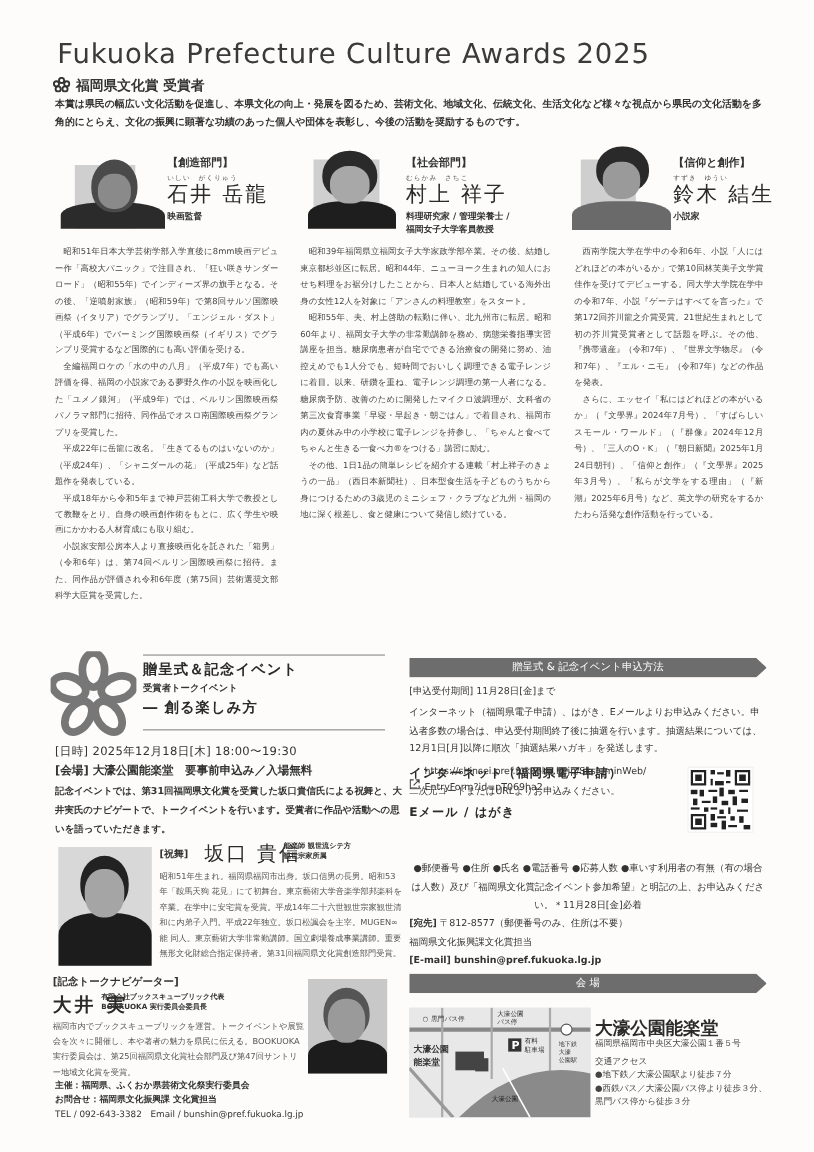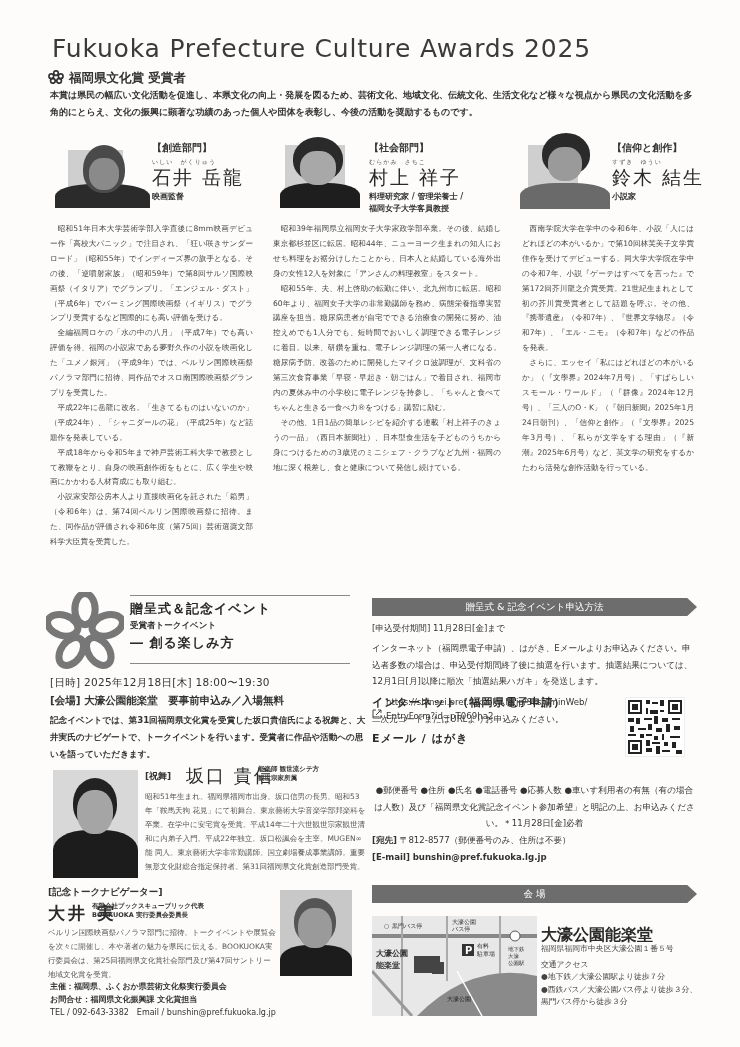--- a/index.html
+++ b/index.html
@@ -172,21 +172,21 @@
   <div>観世宗家所属</div>
 </div>
 <p class="abs perf-bio">昭和51年生まれ。福岡県福岡市出身。坂口信男の長男。昭和53年「鞍馬天狗 花見」にて初舞台。東京藝術大学音楽学部邦楽科を卒業。在学中に安宅賞を受賞。平成14年二十六世観世宗家観世清和に内弟子入門。平成22年独立。坂口松諷会を主宰。MUGEN∞能 同人。東京藝術大学非常勤講師。国立劇場養成事業講師。重要無形文化財総合指定保持者。第31回福岡県文化賞創造部門受賞。</p>
 
 <div class="abs nav-label">[記念トークナビゲーター]</div>
 <div class="abs nav-name">大井 実</div>
 <div class="abs nav-role">
   <div>有限会社ブックスキューブリック代表</div>
   <div>BOOKUOKA 実行委員会委員長</div>
 </div>
-<p class="abs nav-bio">ベルリン国際映画祭パノラマ部門に招待。トークイベントや展覧会を次々に開催し、本や著者の魅力を県民に伝える。BOOKUOKA実行委員会は、第25回福岡県文化賞社会部門及び第47回サントリー地域文化賞を受賞。</p>
+<p class="abs nav-bio">福岡市内でブックスキューブリックを運営。トークイベントや展覧会を次々に開催し、本や著者の魅力を県民に伝える。BOOKUOKA実行委員会は、第25回福岡県文化賞社会部門及び第47回サントリー地域文化賞を受賞。</p>
 <div class="photo" style="left:280px;top:890px;width:72px;height:86px;background:#c8c8c8;">
   <div class="body" style="left:0;top:55px;width:72px;height:35px;background:#1c1c1c;"></div>
   <div class="head" style="left:14px;top:8px;width:42px;height:46px;background:#555;"></div>
   <div class="face" style="left:18px;top:18px;width:34px;height:40px;background:#9a9a9a;"></div>
 </div>
 
 <div class="abs footer">
   <div>主催：福岡県、ふくおか県芸術文化祭実行委員会</div>
   <div>お問合せ：福岡県文化振興課 文化賞担当</div>
   <div class="tel">TEL / 092-643-3382　Email / bunshin@pref.fukuoka.lg.jp</div>
@@ -253,20 +253,21 @@
         <rect x="25" y="26" width="3" height="2"></rect>
     </g>
   </svg>
 </div>
 
 <div class="app sec-h" style="left:372px;top:731px;">Eメール / はがき</div>
 <p class="app lh" style="left:372px;top:782px;width:325px;text-align:center;">●郵便番号 ●住所 ●氏名 ●電話番号 ●応募人数 ●車いす利用者の有無（有の場合は人数）及び「福岡県文化賞記念イベント参加希望」と明記の上、お申込みください。＊11月28日[金]必着</p>
 
 <div class="app lh" style="left:372px;top:832px;">
   <div><span class="b">[宛先]</span> <span>〒812-8577（郵便番号のみ、住所は不要）</span></div>
+  <div>福岡県文化振興課文化賞担当</div>
   <div><span class="b">[E-mail]</span> <span class="b">bunshin@pref.fukuoka.lg.jp</span></div>
 </div>
 
 <div class="banner" style="left:372px;top:885px;width:325px;">会 場</div>
 
 <div class="abs map">
   <svg width="165" height="100" viewBox="0 0 165 100">
     <rect width="165" height="100" fill="#e8e8e8"></rect>
     <path d="M0 20 H165" stroke="#888" stroke-width="4"></path>
     <path d="M30 0 V100" stroke="#aaa" stroke-width="2"></path>

